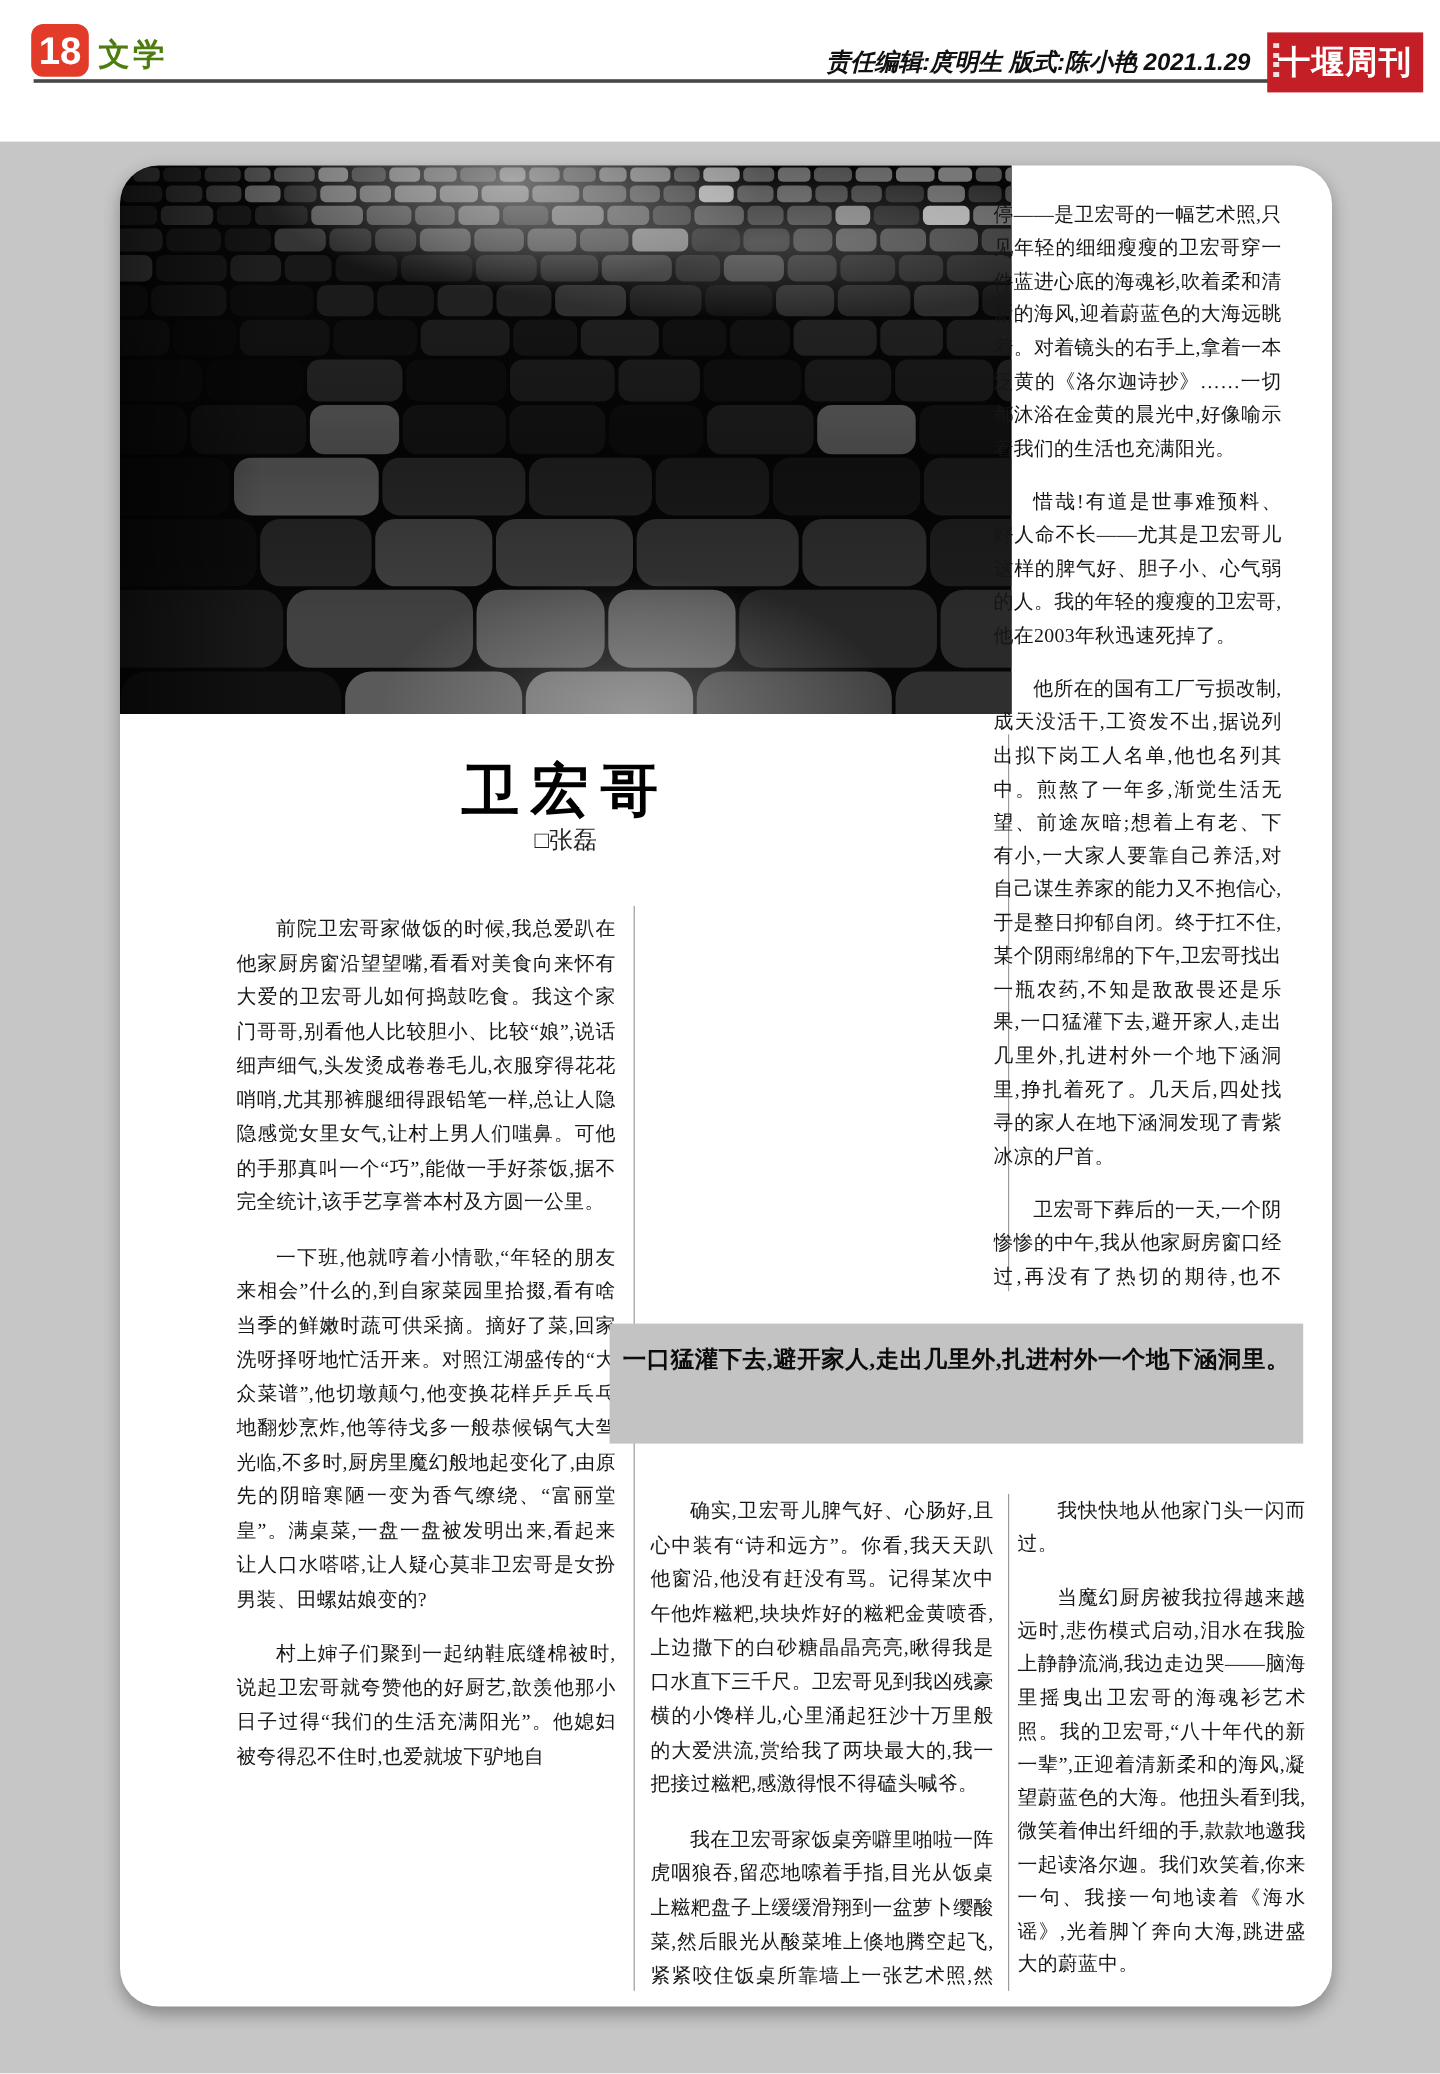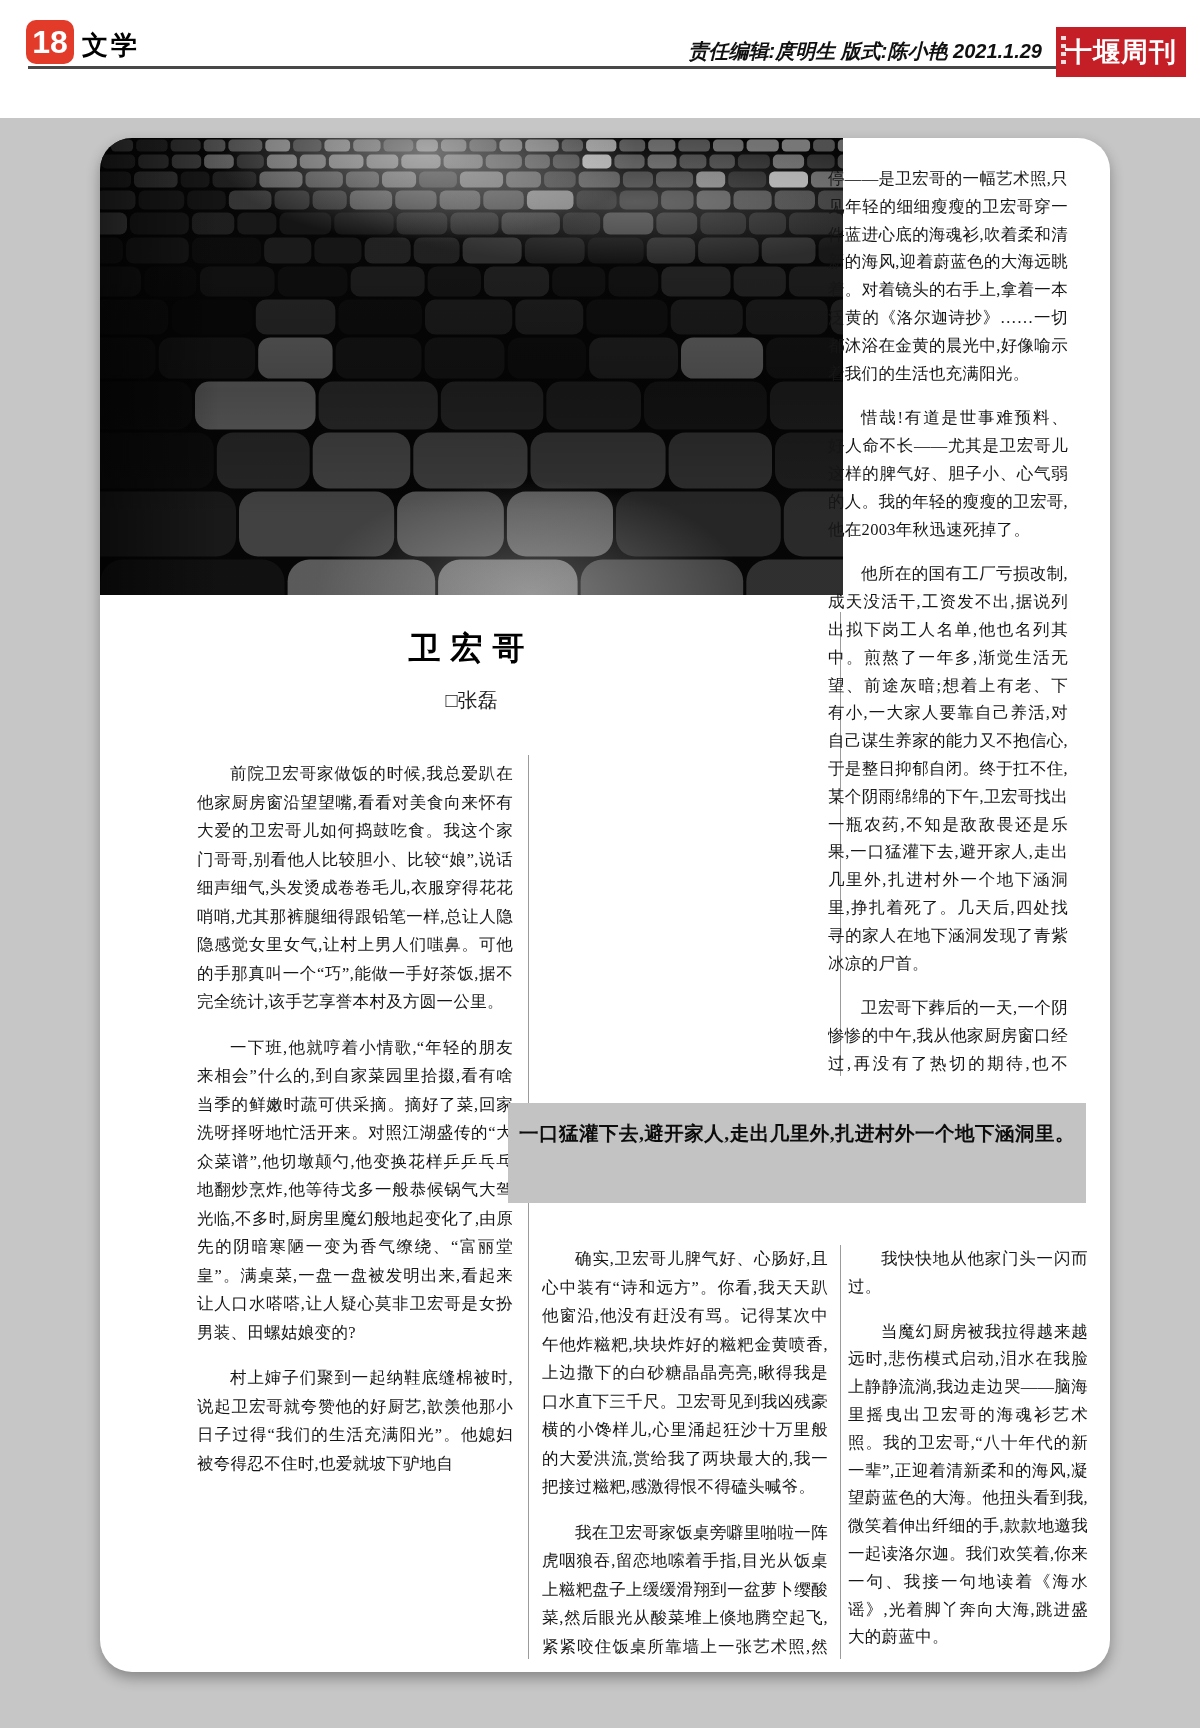--- a/index.html
+++ b/index.html
@@ -14,21 +14,21 @@
   }
   
   .graybg{position:absolute;left:0;top:118px;width:1200px;height:1610px;background:#c6c6c6;}
   .badge18{
     position:absolute;left:26px;top:20px;width:48px;height:44px;background:var(--badge-red);
     border-radius:10px;color:#fff;font-family:Liberation Sans, sans-serif;font-weight:bold;
     font-size:32px;display:flex;align-items:center;justify-content:center;z-index:3;
   }
   .section{
     position:absolute;left:82px;top:28px;font-family:"Liberation Sans",sans-serif;font-weight:bold;
-    font-size:26px;color:#000000;letter-spacing:3px;z-index:3;
+    font-size:26px;color:#4d7c0f;letter-spacing:3px;z-index:3;
   }
   .hrule{position:absolute;left:28px;top:66px;width:1144px;height:3px;background:#484848;z-index:1;}
   .editor{
     position:absolute;right:158px;top:38px;font-family:"Liberation Sans",sans-serif;font-weight:bold;
     font-style:italic;font-size:20px;color:#101010;z-index:3;white-space:nowrap;
   }
   .masthead{
     position:absolute;right:14px;top:27px;width:130px;height:50px;background:var(--masthead-red);
     color:#fff;display:flex;align-items:center;justify-content:center;font-weight:bold;
     font-size:27px;letter-spacing:1px;z-index:4;
@@ -52,21 +52,21 @@
     position:absolute;inset:0;
     background:
       linear-gradient(90deg, rgba(0,0,0,.55) 0%, rgba(0,0,0,0) 16%),
       radial-gradient(ellipse 300px 130px at 44% 3%, rgba(255,255,255,.45), rgba(255,255,255,0) 70%),
       radial-gradient(ellipse 420px 90px at 72% 14%, rgba(255,255,255,.22), rgba(255,255,255,0) 70%),
       radial-gradient(ellipse 300px 160px at 58% 100%, rgba(255,255,255,.30), rgba(255,255,255,0) 72%),
       linear-gradient(180deg, rgba(0,0,0,.05) 28%, rgba(0,0,0,.28) 55%, rgba(0,0,0,.05) 82%);
   }
   .title{
     position:absolute;left:0;top:489px;width:743px;text-align:center;
-    font-size:32px;font-weight:bold;letter-spacing:10px;color:#000;
+    font-size:48px;font-weight:bold;letter-spacing:10px;color:#000;
   }
   .byline{
     position:absolute;left:0;top:549px;width:743px;text-align:center;
     font-family:Liberation Sans, sans-serif;font-size:20px;color:#222;
   }
   .col{
     position:absolute;font-size:16.5px;line-height:28.5px;text-align:justify;
     color:#161616;overflow:hidden;letter-spacing:.3px;
   }
   .col p{margin:0 0 17px 0;text-indent:2em;}

